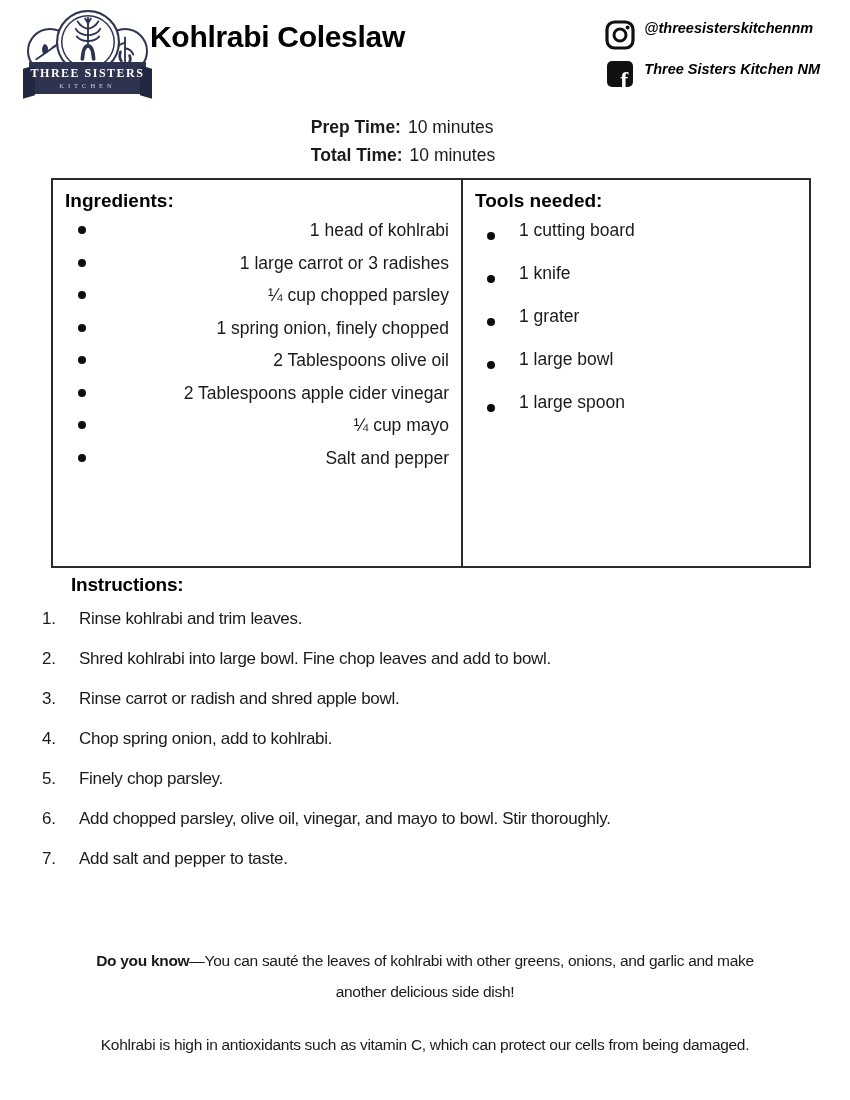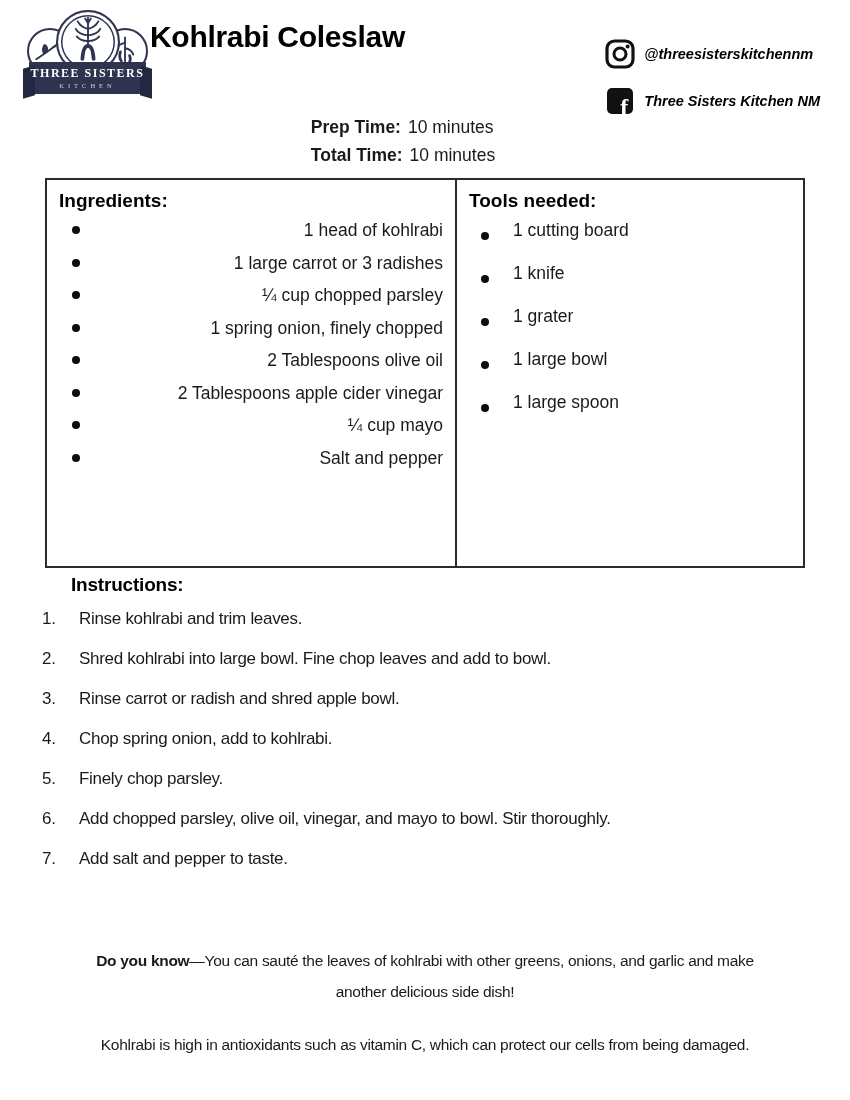--- a/index.html
+++ b/index.html
@@ -47,21 +47,21 @@
     letter-spacing:4px;line-height:9px;color:#cdd2e0;white-space:nowrap;
   }
 
   .title{
     position:absolute;left:150px;top:20px;width:490px;
     text-align:left;font-size:30px;font-weight:700;color:#000;
     letter-spacing:-0.3px;
   }
 
   .social{position:absolute;right:30px;top:20px;}
-  .social-row{display:flex;align-items:center;margin-bottom:11px;margin-top:19px;}
+  .social-row{display:flex;margin-bottom:11px;}
   .social-row:last-child{margin-bottom:0;}
   .ig-icon{width:30px;height:30px;display:inline-block;flex-shrink:0;}
   .fb-icon{
     position:relative;width:26px;height:26px;margin:0 2px;flex-shrink:0;
     background:var(--icon-black);border-radius:5px;overflow:hidden;
   }
   .fb-icon span{
     position:absolute;right:5px;bottom:-5px;color:#fff;
     font-family:"Liberation Serif",serif;font-weight:700;font-size:24px;line-height:1;
   }
@@ -76,21 +76,21 @@
     display:flex;justify-content:center;gap:56px;
     transform:translateX(-32px);
     font-size:17.5px;line-height:28px;
   }
   .meta-row{white-space:nowrap;}
   .meta-label{font-weight:700;margin-right:7px;padding-left:20px;}
   .meta-row.cook-indent{padding-left:11px;}
 
   
   .info-box{
-    position:absolute;top:178px;left:45px;width:760px;height:390px;
+    position:absolute;top:178px;left:51px;width:760px;height:390px;
     border:2px solid var(--border);display:flex;
   }
   .box-col{padding:8px 12px 0 12px;}
   .col-ingredients{width:410px;border-right:2px solid var(--border);}
   .col-tools{flex:1;}
   .box-heading{font-size:19px;font-weight:700;margin:2px 0 8px 0;color:#000;}
   .bullet-list{list-style:none;}
   .bullet-item{display:flex;align-items:flex-start;font-size:17.5px;line-height:20px;}
   .dot{width:8px;height:8px;border-radius:50%;background:#0d0d0d;flex-shrink:0;margin-top:6px;}
   .ing-list .bullet-item{margin-bottom:12.5px;justify-content:space-between;}

